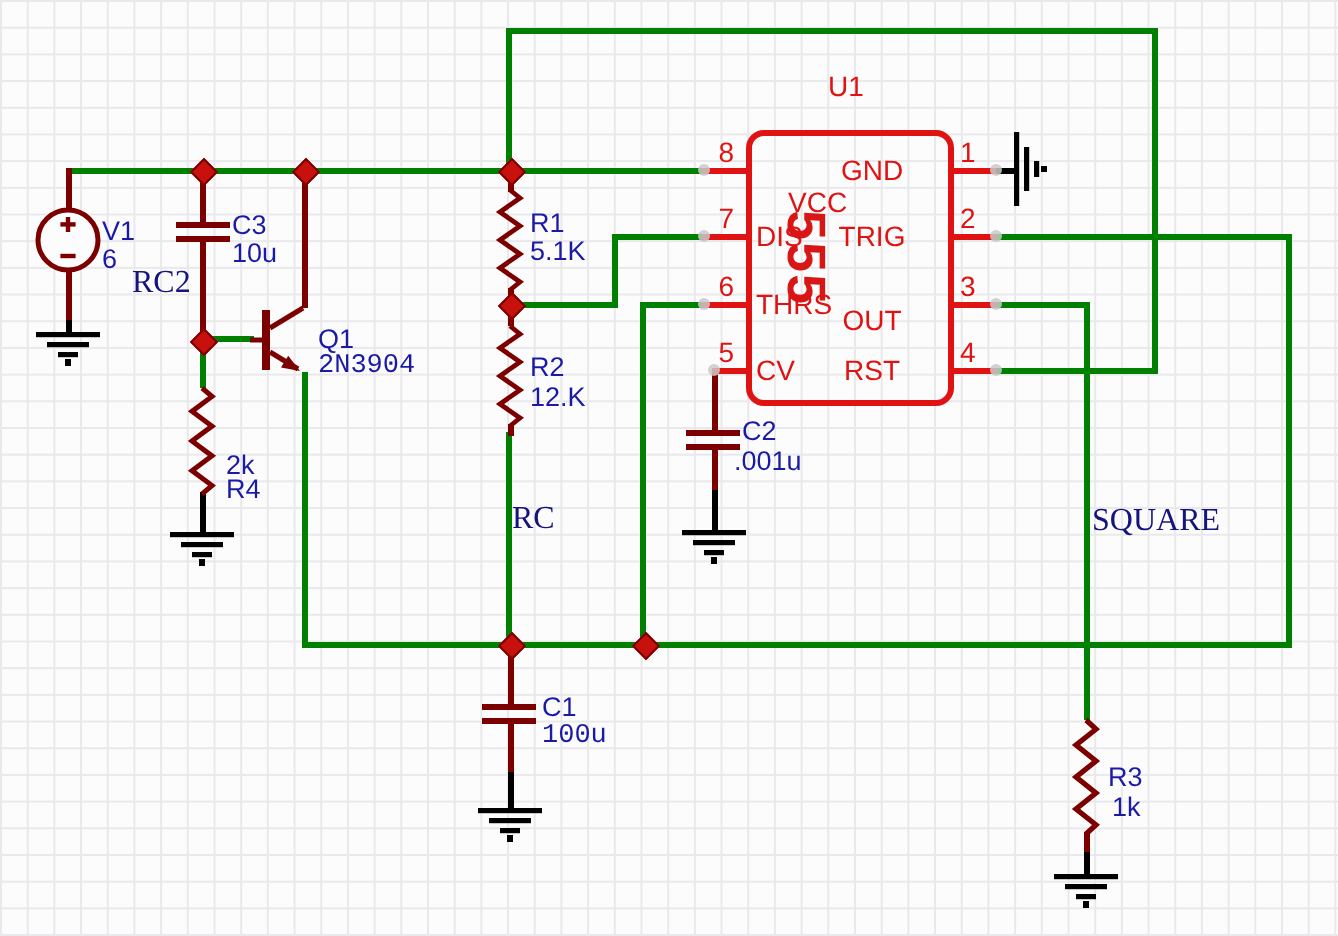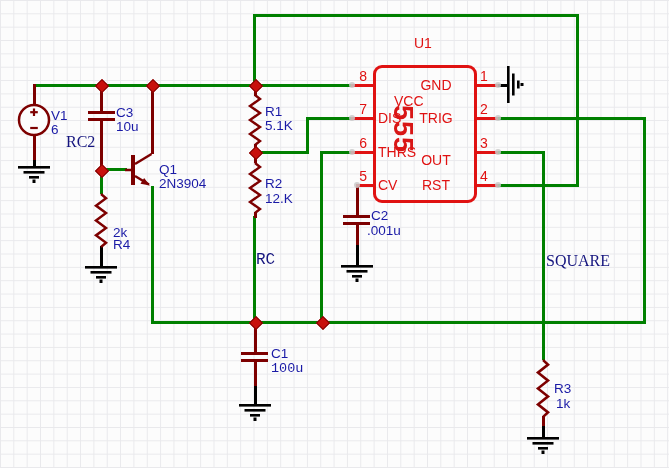--- a/index.html
+++ b/index.html
@@ -216,31 +216,31 @@
   <div class="pdot" style="left:495px;top:82px;"></div>
   <div class="pdot" style="left:495px;top:115px;"></div>
   <div class="pdot" style="left:495px;top:149px;"></div>
   <div class="pdot" style="left:495px;top:182px;"></div>
 
   <div class="clabel" style="left:51px;top:109px;">V1</div>
   <div class="clabel" style="left:51px;top:123px;">6</div>
   <div class="clabel" style="left:116px;top:106px;text-align:right;">C3</div>
   <div class="clabel" style="left:116px;top:120px;">10u</div>
   <div class="clabel" style="left:159px;top:163px;">Q1</div>
-  <div class="clabel" style="left:159px;top:177px;">2N3904</div>
+  <div class="clabel" style="left:159px;top:177px;font-family:Liberation Mono, monospace;">2N3904</div>
   <div class="clabel" style="left:113px;top:211px;margin-top:27px;">R4</div>
   <div class="clabel" style="left:113px;top:226px;">2k</div>
   <div class="clabel" style="left:265px;top:105px;">R1</div>
   <div class="clabel" style="left:265px;top:119px;">5.1K</div>
   <div class="clabel" style="left:265px;top:177px;">R2</div>
   <div class="clabel" style="left:265px;top:192px;">12.K</div>
   <div class="clabel" style="left:371px;top:209px;">C2</div>
   <div class="clabel" style="left:367px;top:224px;">.001u</div>
   <div class="clabel" style="left:271px;top:347px;">C1</div>
   <div class="clabel" style="left:271px;top:362px;font-family:Liberation Mono, monospace;">100u</div>
   <div class="clabel" style="left:554px;top:382px;">R3</div>
   <div class="clabel" style="left:556px;top:397px;">1k</div>
 
   <div class="nlabel" style="left:66px;top:134px;">RC2</div>
-  <div class="nlabel" style="left:256px;top:252px;font-family:Liberation Mono, monospace;">RC</div>
+  <div class="nlabel" style="left:256px;top:252px;">RC</div>
   <div class="nlabel" style="left:546px;top:253px;">SQUARE</div>
 
 </div>
 
 </body></html>

